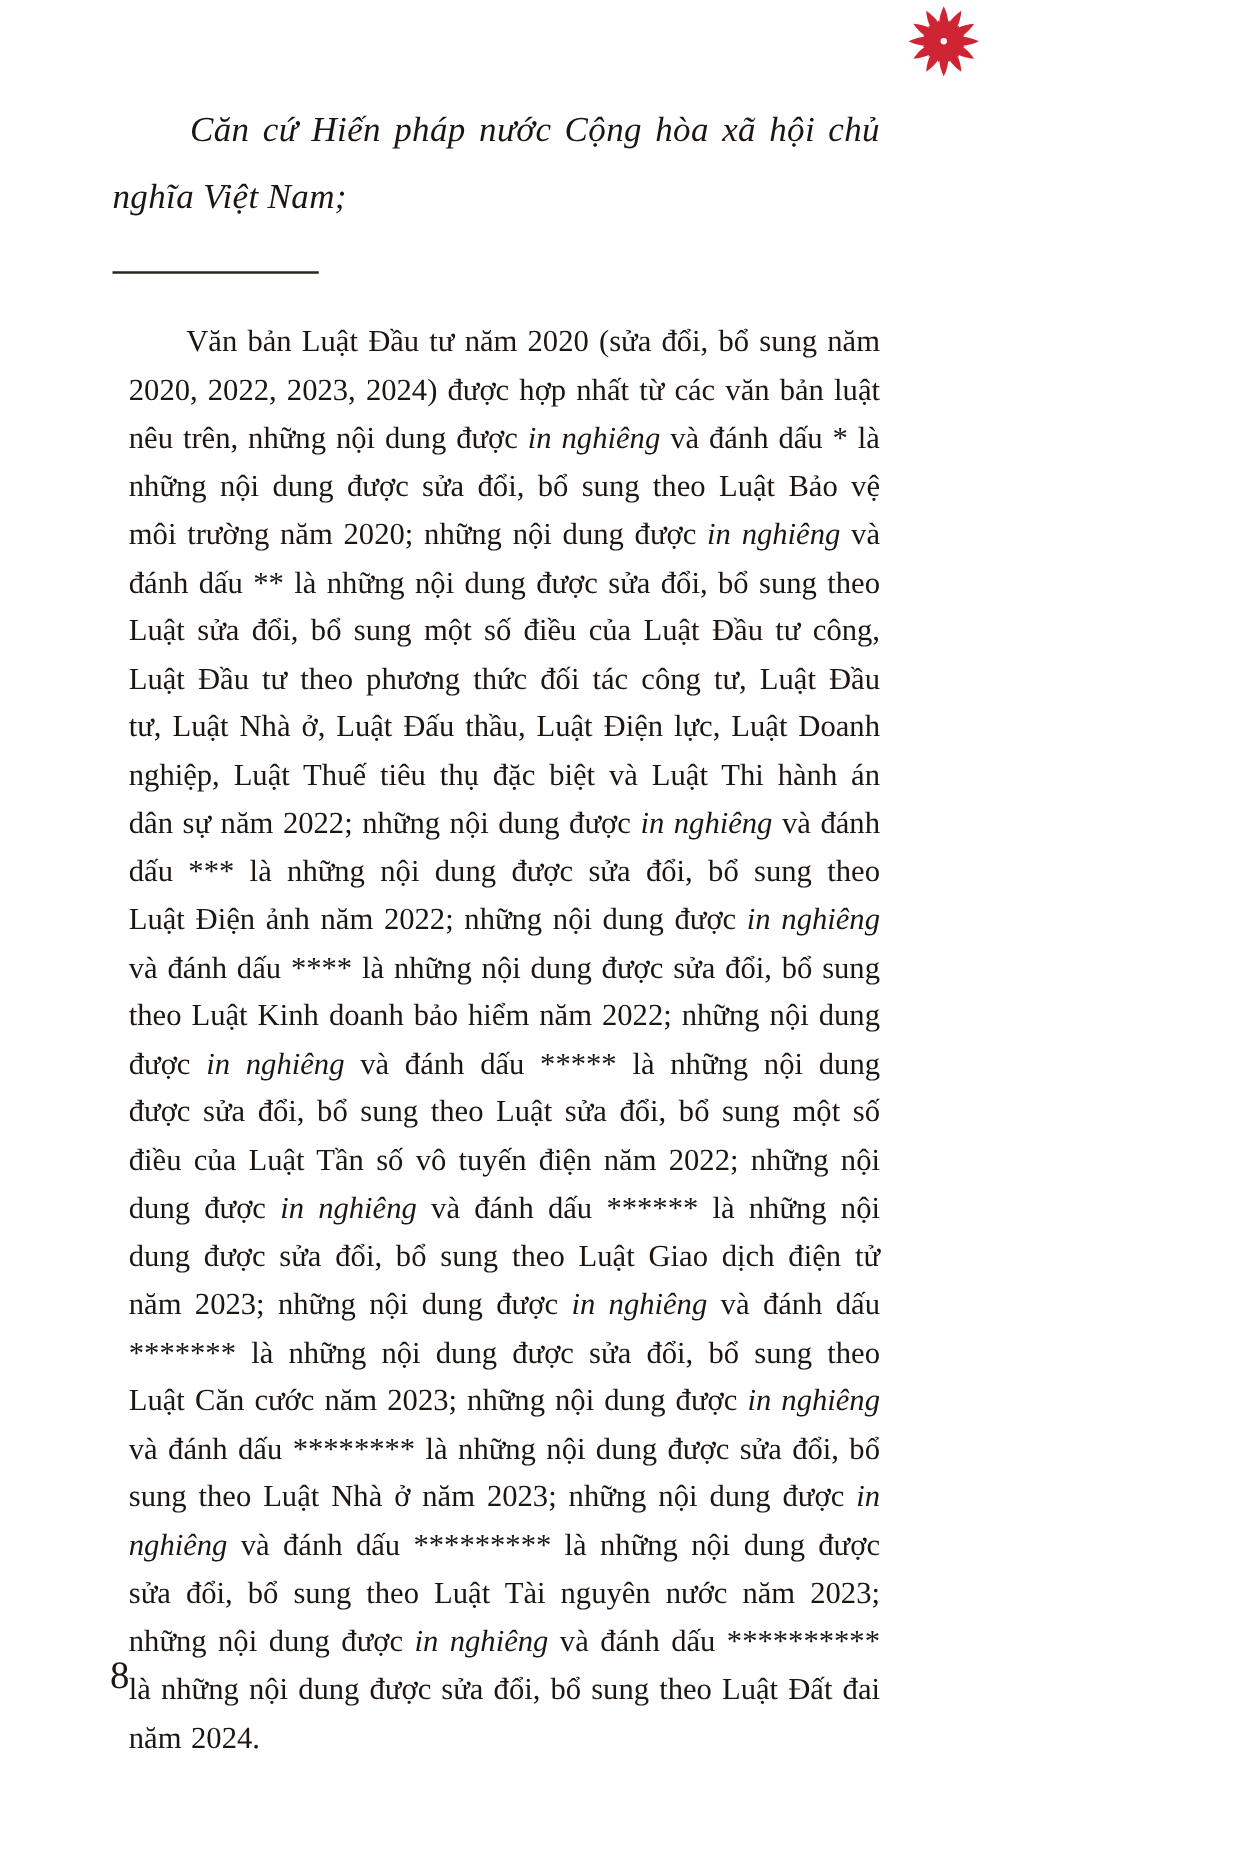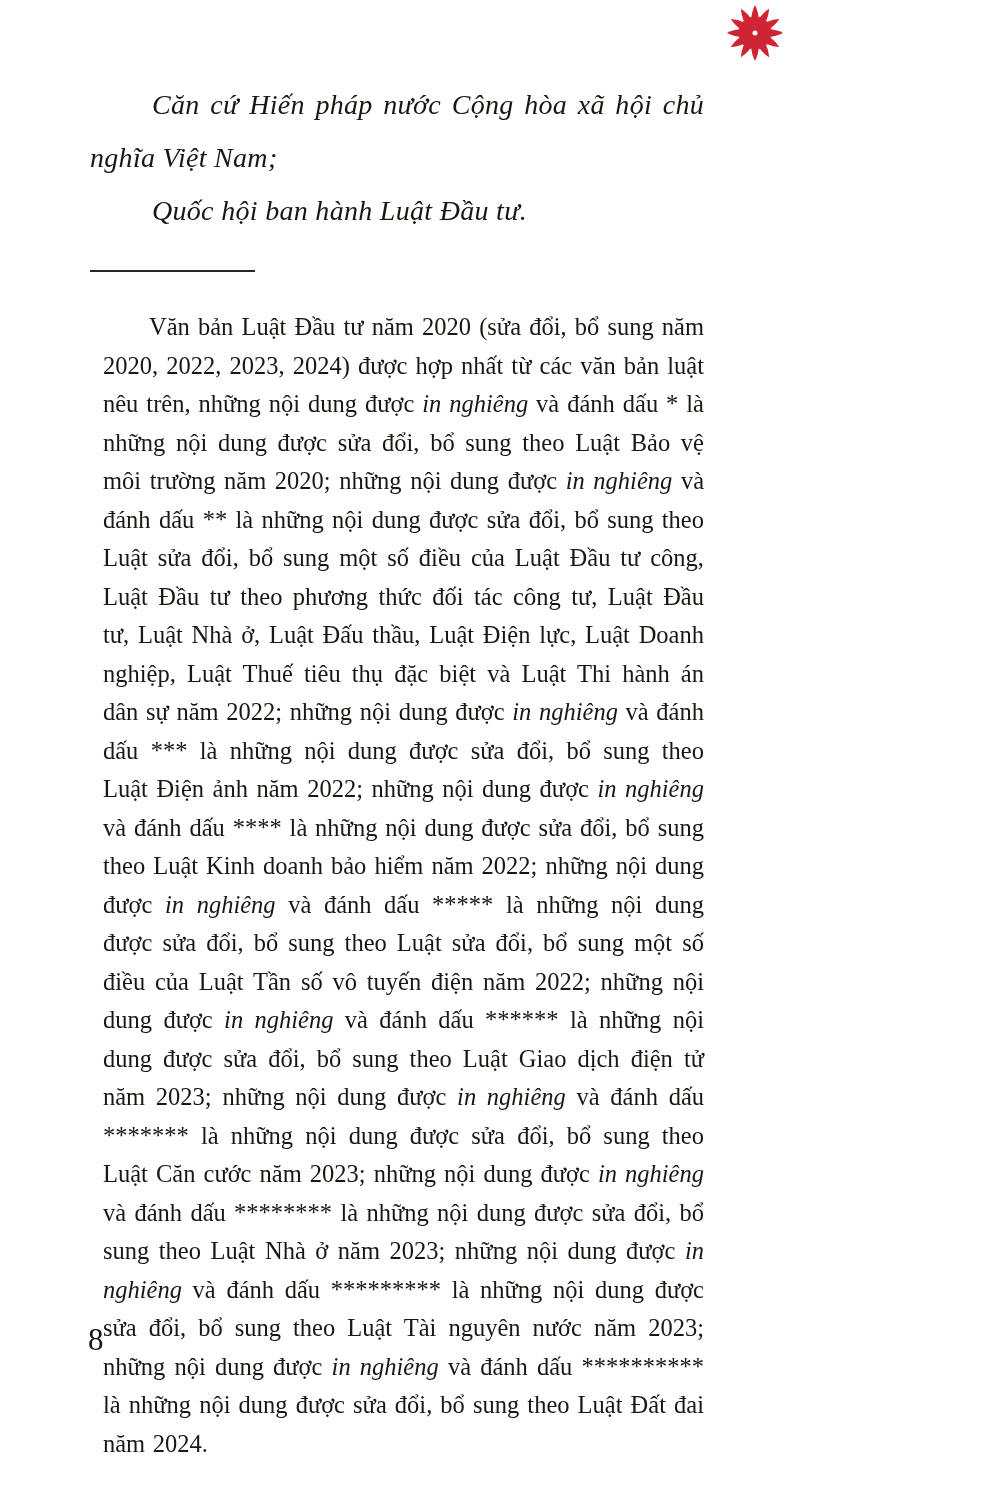--- a/index.html
+++ b/index.html
@@ -96,21 +96,20 @@
         <circle cx="32" cy="32" r="6"></circle>
       </g>
       <circle cx="32" cy="32" r="2.6" fill="#ffffff"></circle>
     </svg>
   </div>
 
   <div class="content">
 
     <div class="preamble">
       <p>Căn cứ Hiến pháp nước Cộng hòa xã hội chủ nghĩa Việt Nam;</p>
-      <p>Quốc hội ban hành Luật Đầu tư.</p>
     </div>
 
     <div class="divider"></div>
 
     <p class="body-paragraph"><span>Văn bản Luật Đầu tư năm 2020 (sửa đổi, bổ sung năm 2020, 2022, 2023, 2024) được hợp nhất từ các văn bản luật nêu trên, những nội dung được </span><i>in nghiêng</i><span> và đánh dấu * là những nội dung được sửa đổi, bổ sung theo Luật Bảo vệ môi trường năm 2020; những nội dung được </span><i>in nghiêng</i><span> và đánh dấu ** là những nội dung được sửa đổi, bổ sung theo Luật sửa đổi, bổ sung một số điều của Luật Đầu tư công, Luật Đầu tư theo phương thức đối tác công tư, Luật Đầu tư, Luật Nhà ở, Luật Đấu thầu, Luật Điện lực, Luật Doanh nghiệp, Luật Thuế tiêu thụ đặc biệt và Luật Thi hành án dân sự năm 2022; những nội dung được </span><i>in nghiêng</i><span> và đánh dấu *** là những nội dung được sửa đổi, bổ sung theo Luật Điện ảnh năm 2022; những nội dung được </span><i>in nghiêng</i><span> và đánh dấu **** là những nội dung được sửa đổi, bổ sung theo Luật Kinh doanh bảo hiểm năm 2022; những nội dung được </span><i>in nghiêng</i><span> và đánh dấu ***** là những nội dung được sửa đổi, bổ sung theo Luật sửa đổi, bổ sung một số điều của Luật Tần số vô tuyến điện năm 2022; những nội dung được </span><i>in nghiêng</i><span> và đánh dấu ****** là những nội dung được sửa đổi, bổ sung theo Luật Giao dịch điện tử năm 2023; những nội dung được </span><i>in nghiêng</i><span> và đánh dấu ******* là những nội dung được sửa đổi, bổ sung theo Luật Căn cước năm 2023; những nội dung được </span><i>in nghiêng</i><span> và đánh dấu ******** là những nội dung được sửa đổi, bổ sung theo Luật Nhà ở năm 2023; những nội dung được </span><i>in nghiêng</i><span> và đánh dấu ********* là những nội dung được sửa đổi, bổ sung theo Luật Tài nguyên nước năm 2023; những nội dung được </span><i>in nghiêng</i><span> và đánh dấu ********** là những nội dung được sửa đổi, bổ sung theo Luật Đất đai năm 2024.</span></p>
 
   </div>
 
   <div class="page-number">8</div>
 

